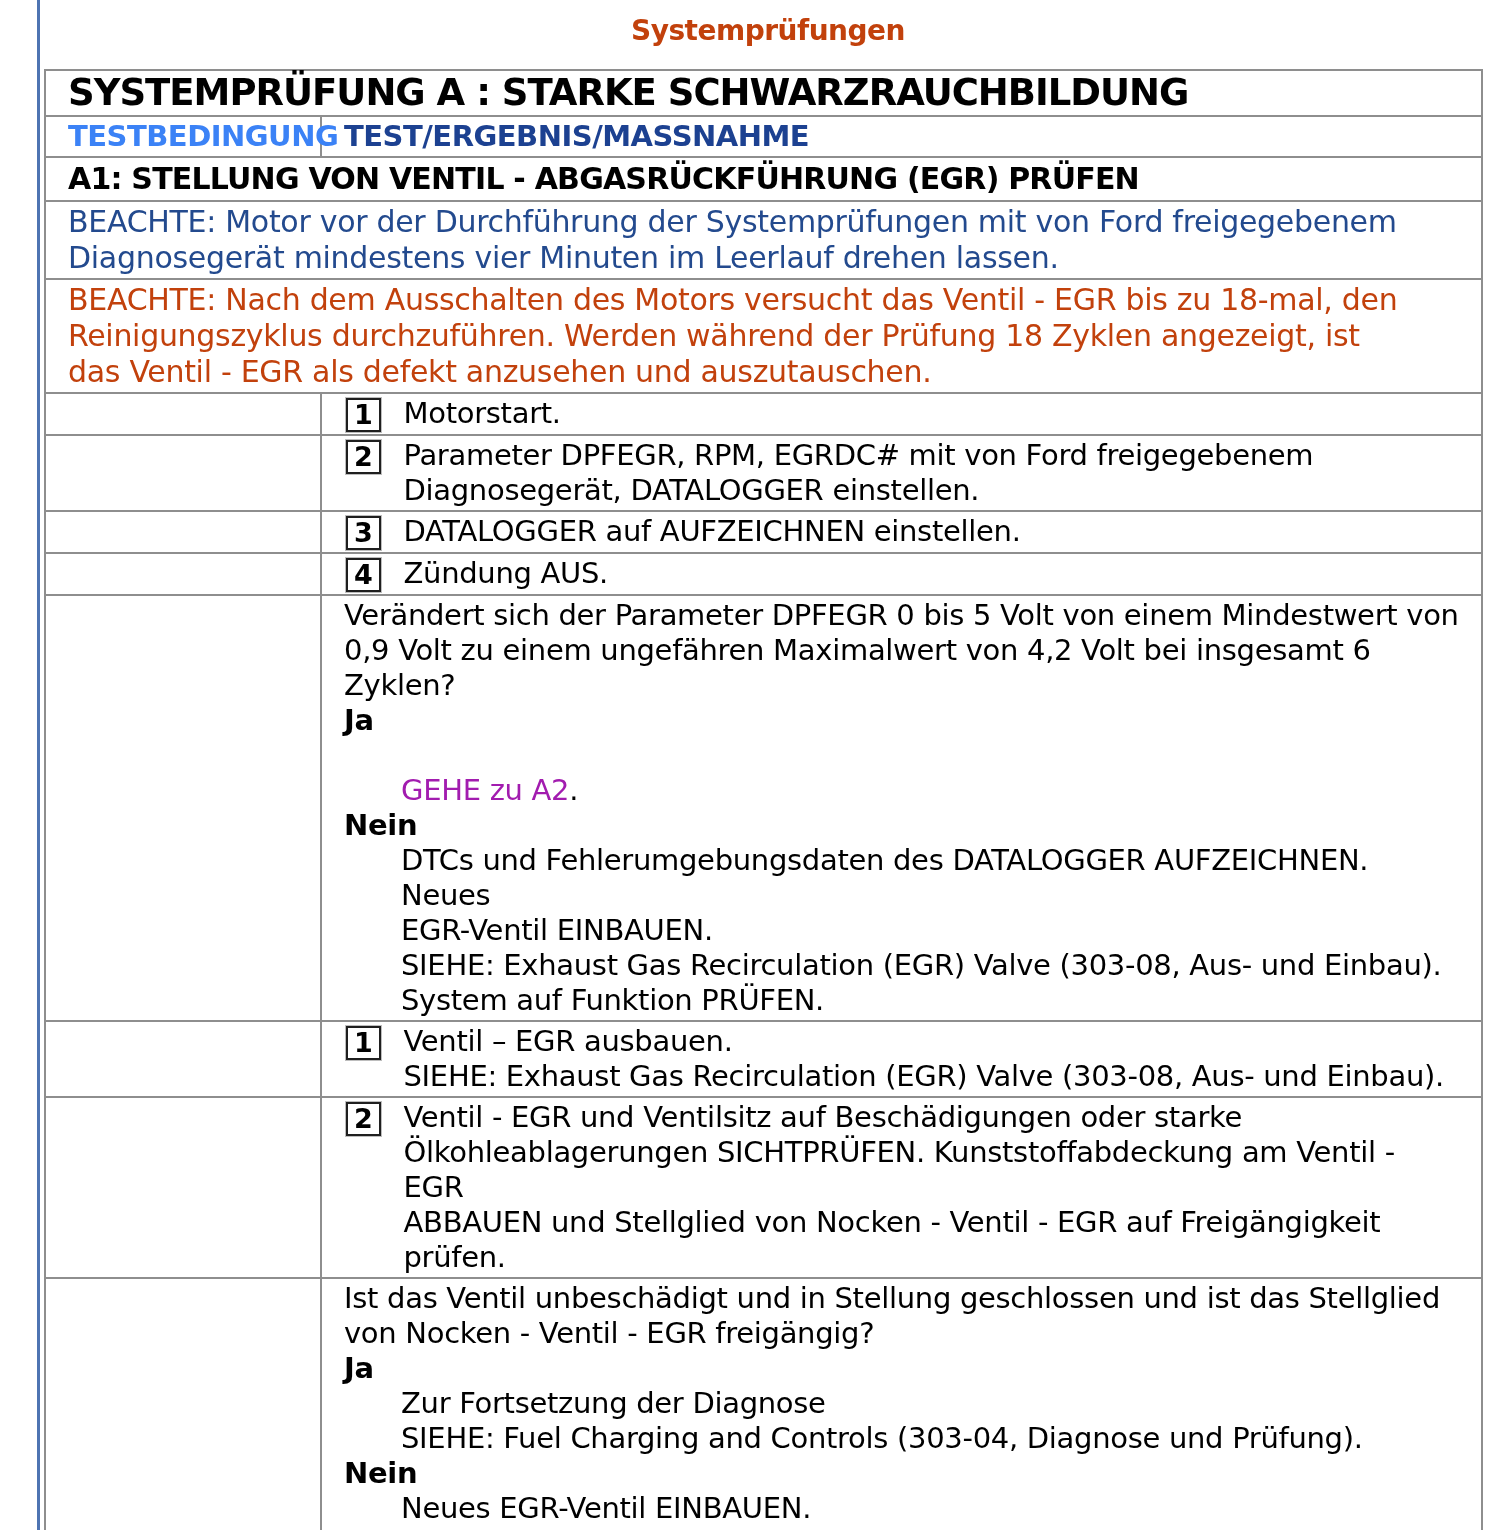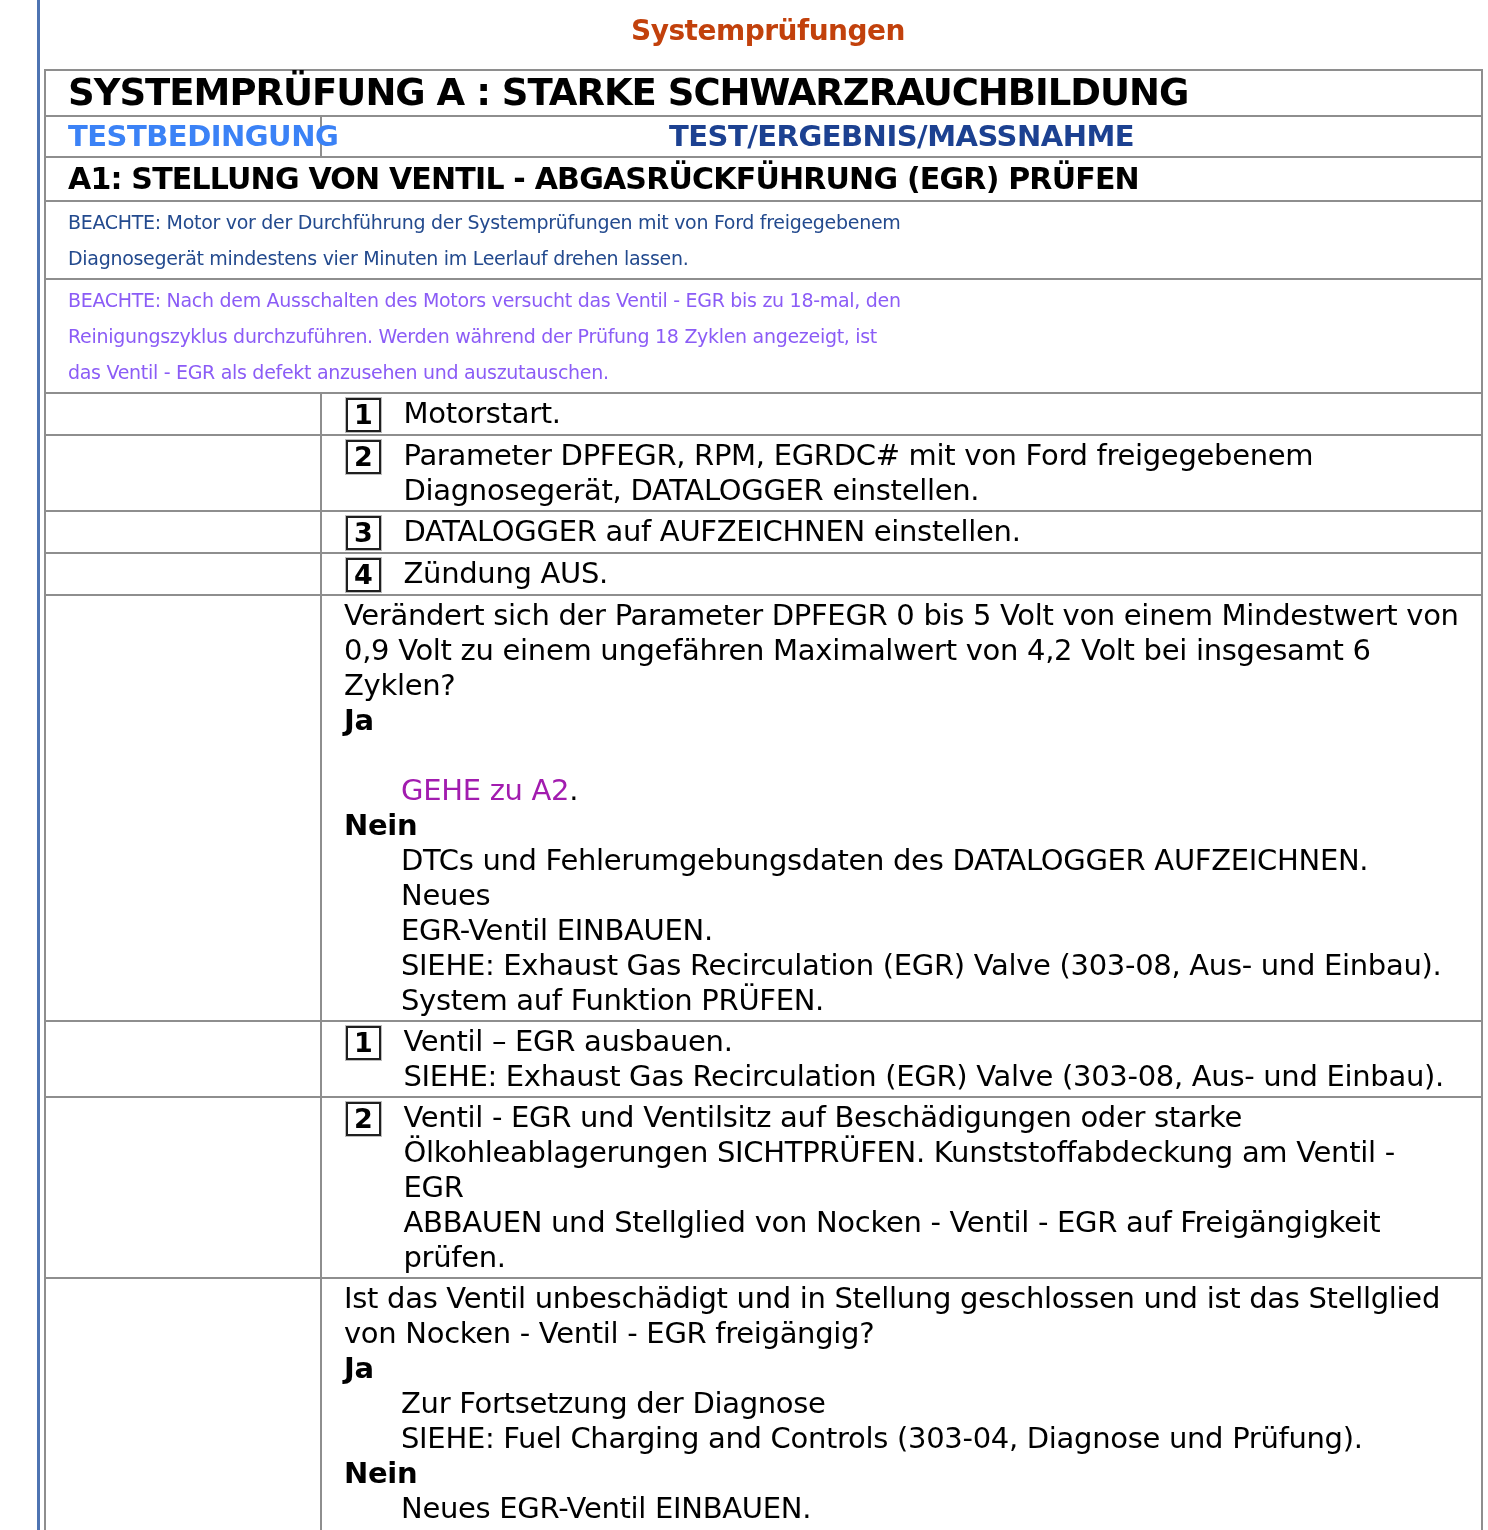--- a/index.html
+++ b/index.html
@@ -47,29 +47,29 @@
     letter-spacing: -1px;
     padding: 3px 5px 24px 5px;
     line-height: 40px;
   }
   td.colhead {
     font-weight: bold;
     font-size: 29px;
     letter-spacing: -0.5px;
     line-height: 35px;
   }
-  td.colhead.center { text-align: center; }
+  td.colhead.center { text-align: left; }
   td.section-title-cell {
     font-size: 30px;
     font-weight: bold;
     letter-spacing: -0.8px;
     line-height: 38px;
   }
   td.note-cell {
-    font-size: 19px;
+    font-size: 30px;
     line-height: 36px;
     white-space: pre-line;
     letter-spacing: -0.3px;
   }
   td.action-cell {
     font-size: 29px;
     line-height: 35px;
     letter-spacing: -0.3px;
   }
   .step {
@@ -124,21 +124,21 @@
 
   <tr>
     <td colspan="2" class="section-title-cell">A1: STELLUNG VON VENTIL - ABGASRÜCKFÜHRUNG (EGR) PRÜFEN</td>
   </tr>
 
   <tr>
     <td colspan="2" class="note-cell" style="color:#234a8e;">BEACHTE: Motor vor der Durchführung der Systemprüfungen mit von Ford freigegebenem
 Diagnosegerät mindestens vier Minuten im Leerlauf drehen lassen.</td>
   </tr>
   <tr>
-    <td colspan="2" class="note-cell" style="color:#8b5cf6;">BEACHTE: Nach dem Ausschalten des Motors versucht das Ventil - EGR bis zu 18-mal, den
+    <td colspan="2" class="note-cell" style="color:#c2410c;">BEACHTE: Nach dem Ausschalten des Motors versucht das Ventil - EGR bis zu 18-mal, den
 Reinigungszyklus durchzuführen. Werden während der Prüfung 18 Zyklen angezeigt, ist
 das Ventil - EGR als defekt anzusehen und auszutauschen.</td>
   </tr>
 
   <tr>
     <td></td>
     <td class="action-cell">
       <div class="step">
         <span class="step-num">1</span>
         <span class="step-text">Motorstart.</span>

